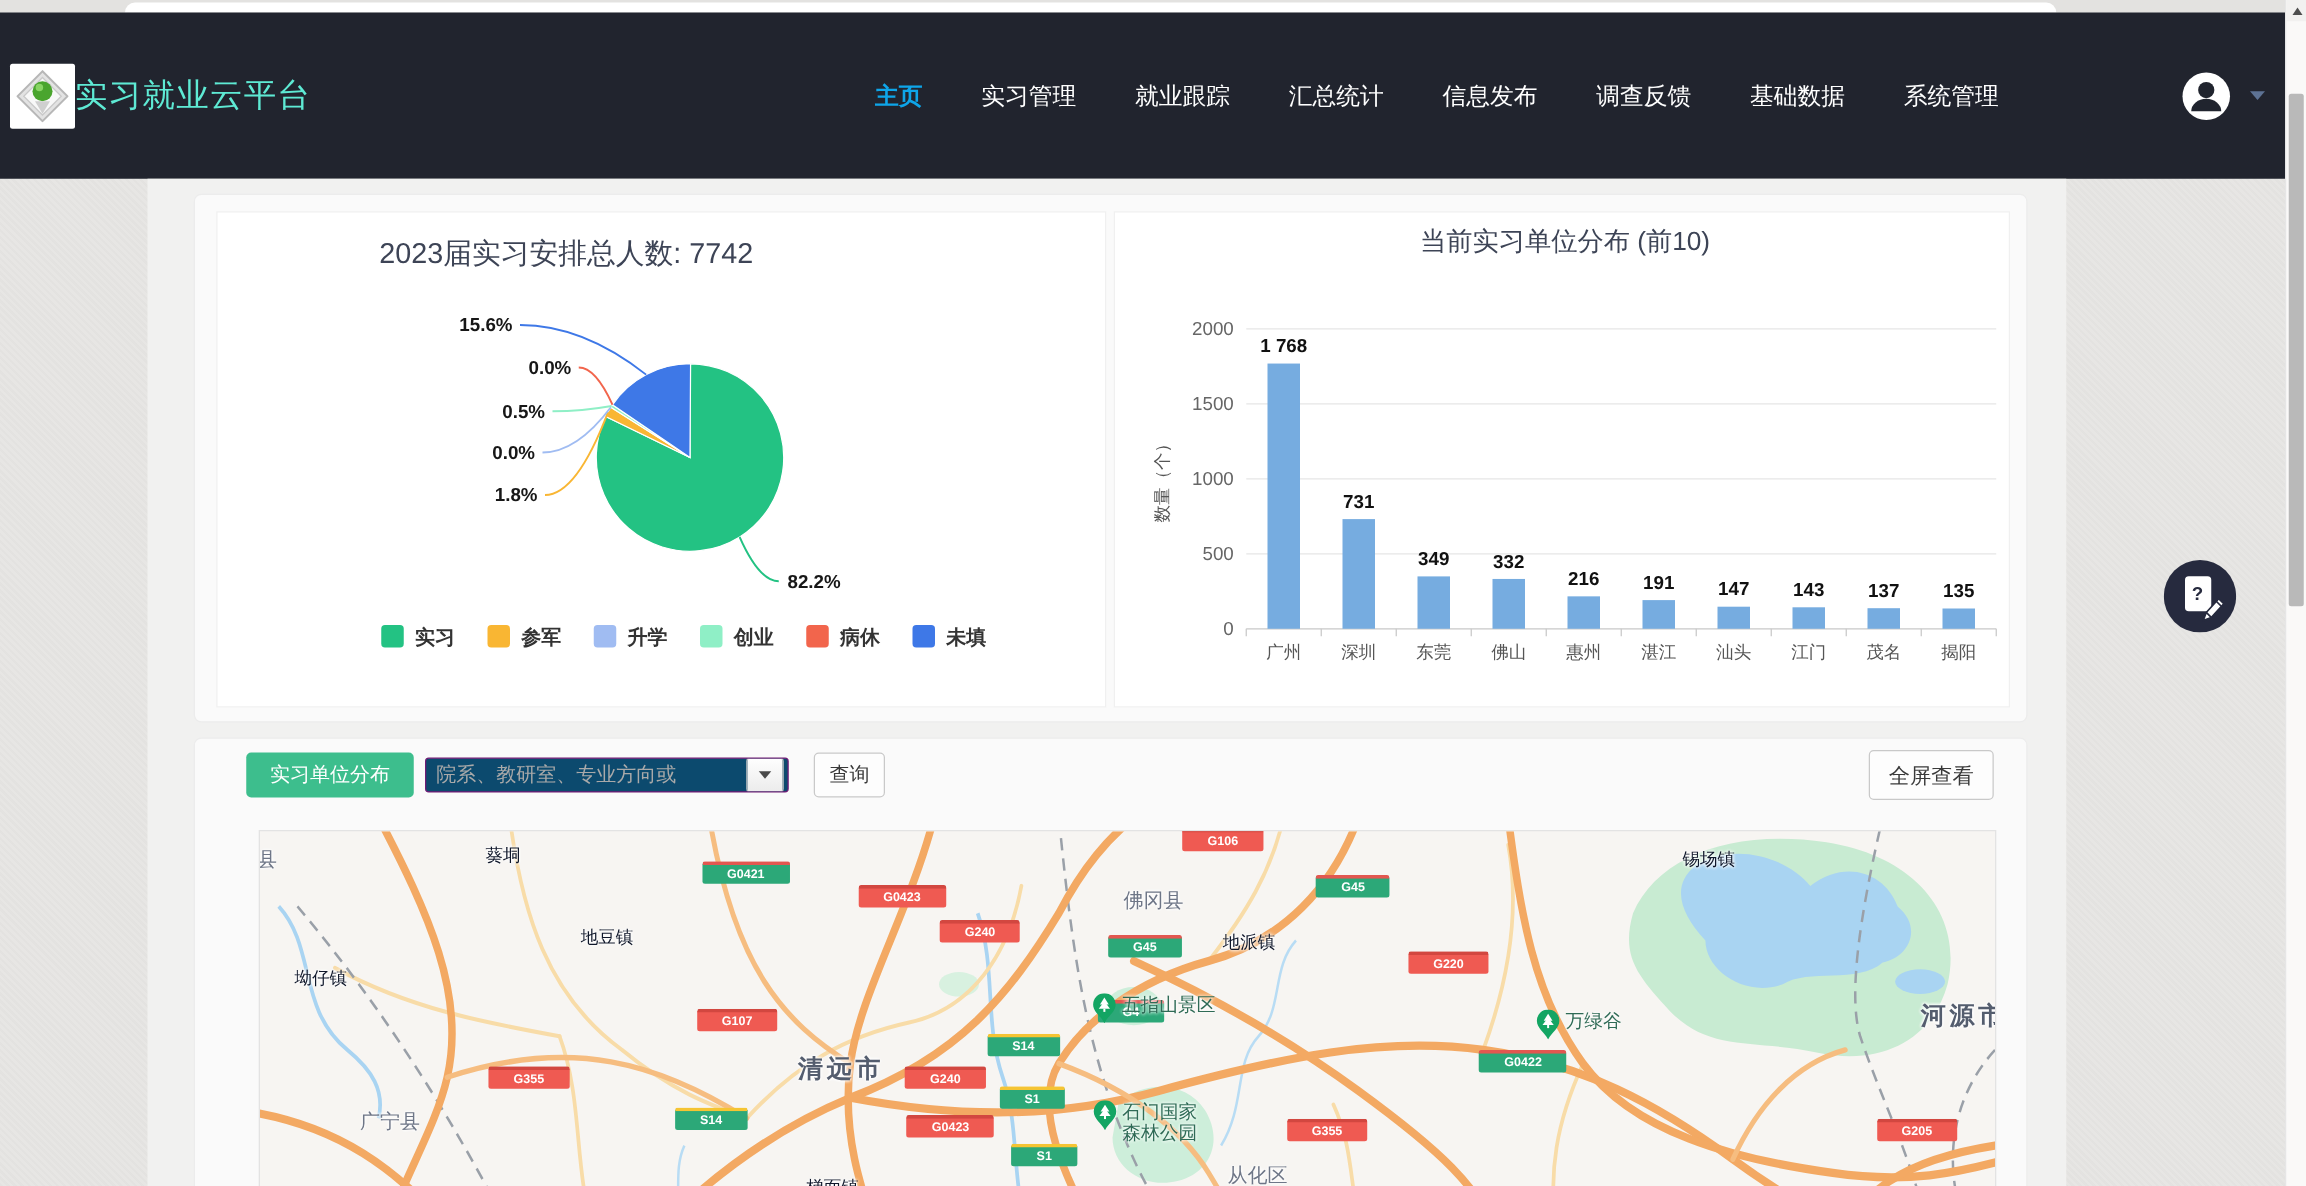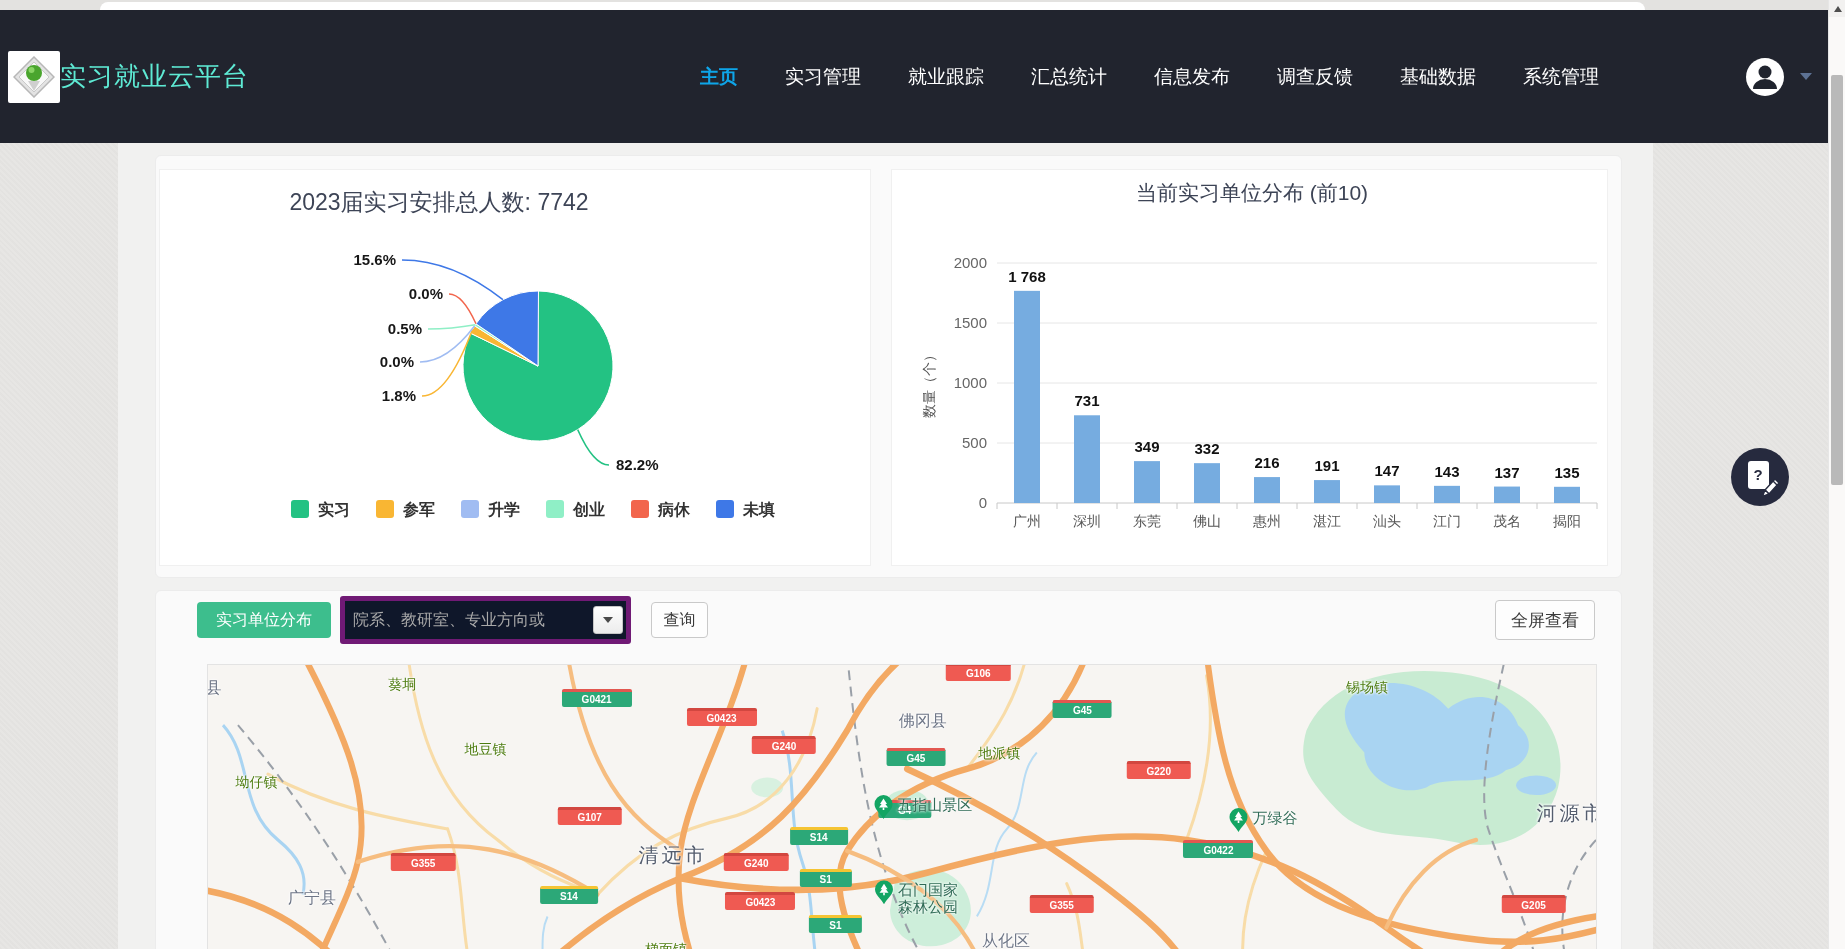--- a/index.html
+++ b/index.html
@@ -23,47 +23,47 @@
   .nav-item.active { color:#0ea5e9;font-weight:bold; }
   .avatar-wrap { position:absolute; left:1746px; display:flex; align-items:center; }
   .avatar { width:38px; height:38px; border-radius:50%; background:#fff; display:flex; align-items:center; justify-content:center; }
   .caret { width:0; height:0; border-left:6px solid transparent; border-right:6px solid transparent; border-top:7px solid #5d7294; margin-left:16px; }
 
   
   .page { position:absolute; left:118px; top:143px; width:1535px; height:806px; background:#f1f1f0; }
   .card { position:absolute; background:#fafafa; border:1px solid #ececec; border-radius:6px; }
   .charts-card { left:37px; top:12px; width:1467px; height:423px; }
   .panel { position:absolute; top:13px; height:397px; background:#fff; border:1px solid #f0f0f0; }
-  .pie-panel { left:3px; width:712px; }
+  .pie-panel { left:17px; width:712px; }
   .bar-panel { left:735px; width:717px; }
   .panel svg { position:absolute; left:0; top:0; }
 
   .pie-legend { position:absolute; left:373px; top:330px; transform:translateX(-50%); display:flex; gap:26px; white-space:nowrap; }
   .legend-item { display:flex; align-items:flex-start; gap:9px; }
   .legend-swatch { width:18px; height:18px; border-radius:3px; }
   .legend-label { font-size:16px; color:#333; font-weight:700; }
 
   
   .filter-card { left:37px; top:447px; width:1467px; height:420px; }
   .filter-row { position:absolute; left:41px; top:11px; right:26px; height:36px; display:flex; align-items:center; }
   .tag-badge { background:#3dbe8d; color:#fff; font-size:16px; padding:7px 19px; border-radius:4px; height:36px; display:flex; align-items:center; }
-  .combo { margin-left:9px; width:291px; height:48px; border:5px solid #701a75; border-radius:3px; background:#0f172a; display:flex; align-items:center; overflow:hidden; }
+  .combo { margin-left:9px; width:291px; height:28px; border:1px solid #701a75; border-radius:3px; background:#0c4a6e; display:flex; align-items:center; overflow:hidden; }
   .combo-text { flex:1; color:#a9a9a9; font-size:16px; padding:0 8px; white-space:nowrap; overflow:hidden; }
   .combo-btn { width:30px; height:28px; margin-right:3px; border:1px solid #c6c6c6; border-radius:3px; background:linear-gradient(#fefefe,#ececec); display:flex; align-items:center; justify-content:center; }
   .combo-btn .arr { width:0; height:0; border-left:5px solid transparent; border-right:5px solid transparent; border-top:6px solid #4a4a4a; }
   .btn { border:1px solid #c9c9c9; border-radius:4px; background:#fdfdfd; color:#3a3a3a; font-size:16px; cursor:pointer; }
   .query-btn { margin-left:20px; width:57px; height:36px; }
   .fullscreen-btn { margin-left:auto; width:100px; height:40px; font-size:17px; }
 
   .map { position:absolute; left:51px; top:73px; width:1390px; height:330px; background:#f7f5f2; border:1px solid #e3e3e3; overflow:hidden; }
   .map svg.base { position:absolute; left:0; top:0; width:100%; height:100%; }
   .map-label { position:absolute; transform:translate(-50%,-50%); white-space:nowrap; text-shadow:0 0 3px #fff,0 0 3px #fff,0 0 3px #fff; }
-  .map-label.town { color:#4d7c0f; font-size:14px; }
+  .map-label.town { color:#0f172a; font-size:14px; }
   .map-label.county { color:#6e7687; font-size:16px; }
-  .map-label.city { color:#545d6e; font-size:20px; letter-spacing:3px; font-weight:400; }
+  .map-label.city { color:#545d6e; font-size:20px; letter-spacing:3px; font-weight:700; }
   .road-badge { position:absolute; transform:translate(-50%,-50%); color:#fff; font-size:10px; font-weight:700; line-height:1; padding:3px 20px 2px; border-radius:2px; white-space:nowrap; }
   .road-badge.n { background:#ef5a52; border-top:3px solid #d24740; }
   .road-badge.e { background:#2ca878; border-top:3px solid #e25750; }
   .road-badge.s { background:#2ca878; border-top:3px solid #f5c433; }
   .poi { position:absolute; transform:translate(-50%,-50%); display:flex; align-items:flex-start; gap:4px; }
   .poi-pin { flex:0 0 auto; }
   .poi-label { color:#2f6b56; font-size:15px; font-weight:500; line-height:1.15; text-shadow:0 0 3px #fff,0 0 3px #fff; white-space:pre-line; margin-top:1px; }
 
   
   .help-fab { position:absolute; left:1731px; top:448px; width:58px; height:58px; border-radius:50%; cursor:pointer; }

